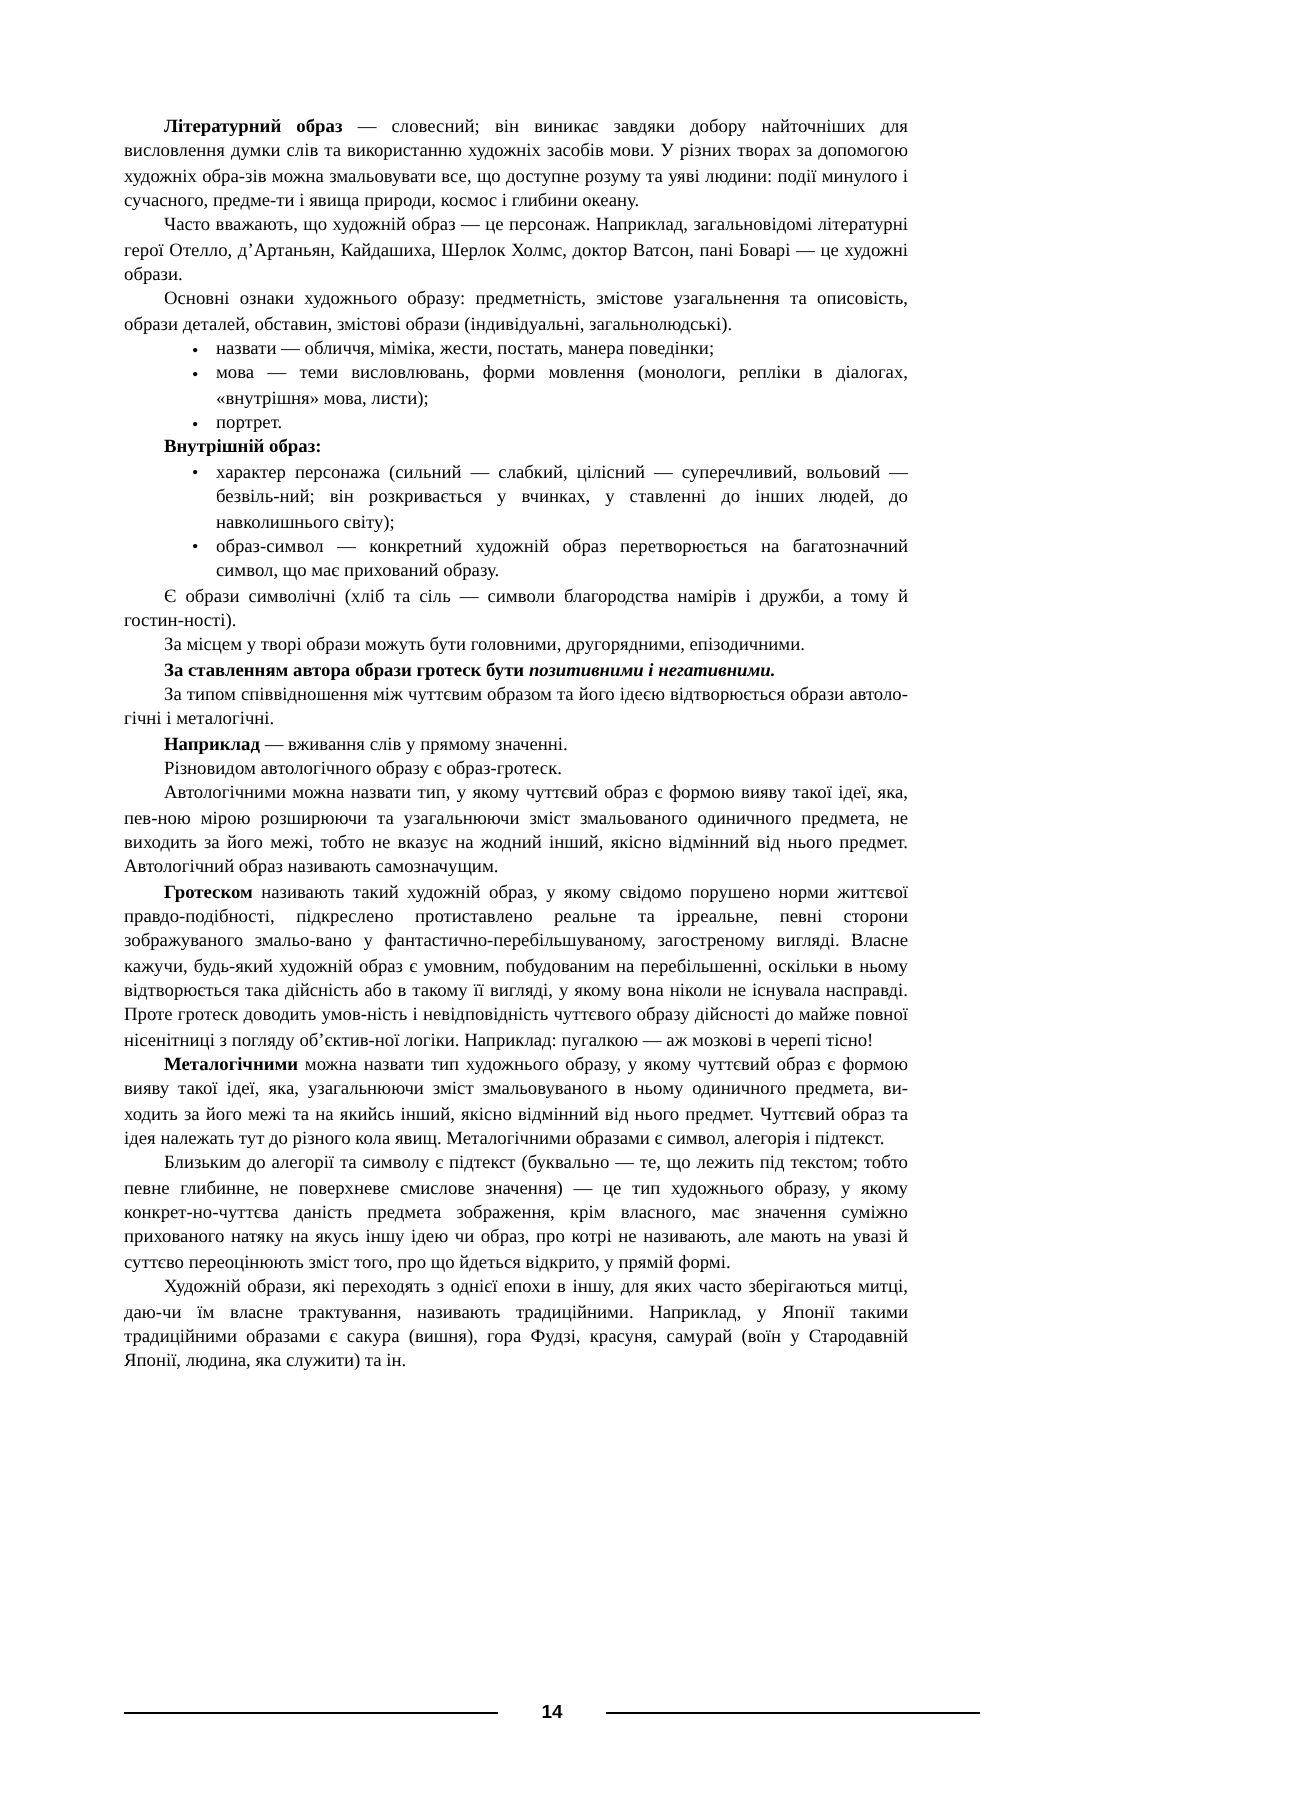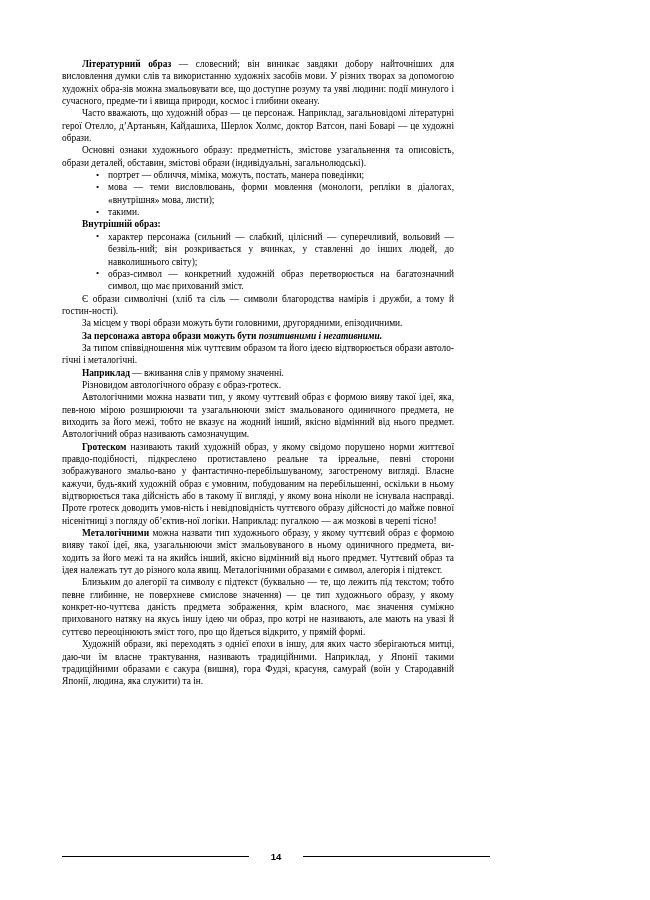--- a/index.html
+++ b/index.html
@@ -83,37 +83,37 @@
 <div class="page">
   <div class="content">
 
     <p><span class="bold">Літературний образ</span><span> — словесний; він виникає завдяки добору найточніших для висловлення думки слів та використанню художніх засобів мови. У різних творах за допомогою художніх обра-зів можна змальовувати все, що доступне розуму та уяві людини: події минулого і сучасного, предме-ти і явища природи, космос і глибини океану.</span></p>
 
     <p><span>Часто вважають, що художній образ — це персонаж. Наприклад, загальновідомі літературні герої Отелло, д’Артаньян, Кайдашиха, Шерлок Холмс, доктор Ватсон, пані Боварі — це художні образи.</span></p>
 
     <p><span class="ital">Основні ознаки художнього образу:</span><span> предметність, змістове узагальнення та описовість, образи деталей, обставин, змістові образи (індивідуальні, загальнолюдські).</span></p>
 
     <ul class="bullets">
-      <li>портрет — обличчя, міміка, можуть, постать, манера поведінки;</li>
+      <li>назвати — обличчя, міміка, жести, постать, манера поведінки;</li>
       <li>мова — теми висловлювань, форми мовлення (монологи, репліки в діалогах, «внутрішня» мова, листи);</li>
-      <li>такими.</li>
+      <li>портрет.</li>
     </ul>
 
     <p class="heading">Внутрішній образ:</p>
     <ul class="bullets">
       <li>характер персонажа (сильний — слабкий, цілісний — суперечливий, вольовий — безвіль-ний; він розкривається у вчинках, у ставленні до інших людей, до навколишнього світу);</li>
-      <li>образ-символ — конкретний художній образ перетворюється на багатозначний символ, що має прихований зміст.</li>
+      <li>образ-символ — конкретний художній образ перетворюється на багатозначний символ, що має прихований образу.</li>
     </ul>
 
     <p><span>Є образи символічні (хліб та сіль — символи благородства намірів і дружби, а тому й гостин-ності).</span></p>
 
 
     <p><span>За місцем у творі образи можуть бути </span><span class="ital">головними, другорядними, епізодичними.</span></p>
 
-    <p><span class="bold">За персонажа автора образи можуть бути </span><span class="bi">позитивними і негативними.</span></p>
+    <p><span class="bold">За ставленням автора образи гротеск бути </span><span class="bi">позитивними і негативними.</span></p>
 
     <p><span>За типом співвідношення між чуттєвим образом та його ідеєю відтворюється образи </span><span class="ital">автоло-гічні і металогічні.</span></p>
 
     <p><span class="bold">Наприклад</span><span> — вживання слів у прямому значенні.</span></p>
 
     <p><span>Різновидом автологічного образу є образ-гротеск.</span></p>
 
     <p><span>Автологічними можна назвати тип, у якому чуттєвий образ є формою вияву такої ідеї, яка, пев-ною мірою розширюючи та узагальнюючи зміст змальованого одиничного предмета, не виходить за його межі, тобто не вказує на жодний інший, якісно відмінний від нього предмет. Автологічний образ називають самозначущим.</span></p>
 
     <p><span class="bold">Гротеском</span><span> називають такий художній образ, у якому свідомо порушено норми життєвої правдо-подібності, підкреслено протиставлено реальне та ірреальне, певні сторони зображуваного змальо-вано у фантастично-перебільшуваному, загостреному вигляді. Власне кажучи, будь-який художній образ є умовним, побудованим на перебільшенні, оскільки в ньому відтворюється така дійсність або в такому її вигляді, у якому вона ніколи не існувала насправді. Проте гротеск доводить умов-ність і невідповідність чуттєвого образу дійсності до майже повної нісенітниці з погляду об’єктив-ної логіки. Наприклад: </span><span class="ital">пугалкою — аж мозкові в черепі тісно!</span></p>

